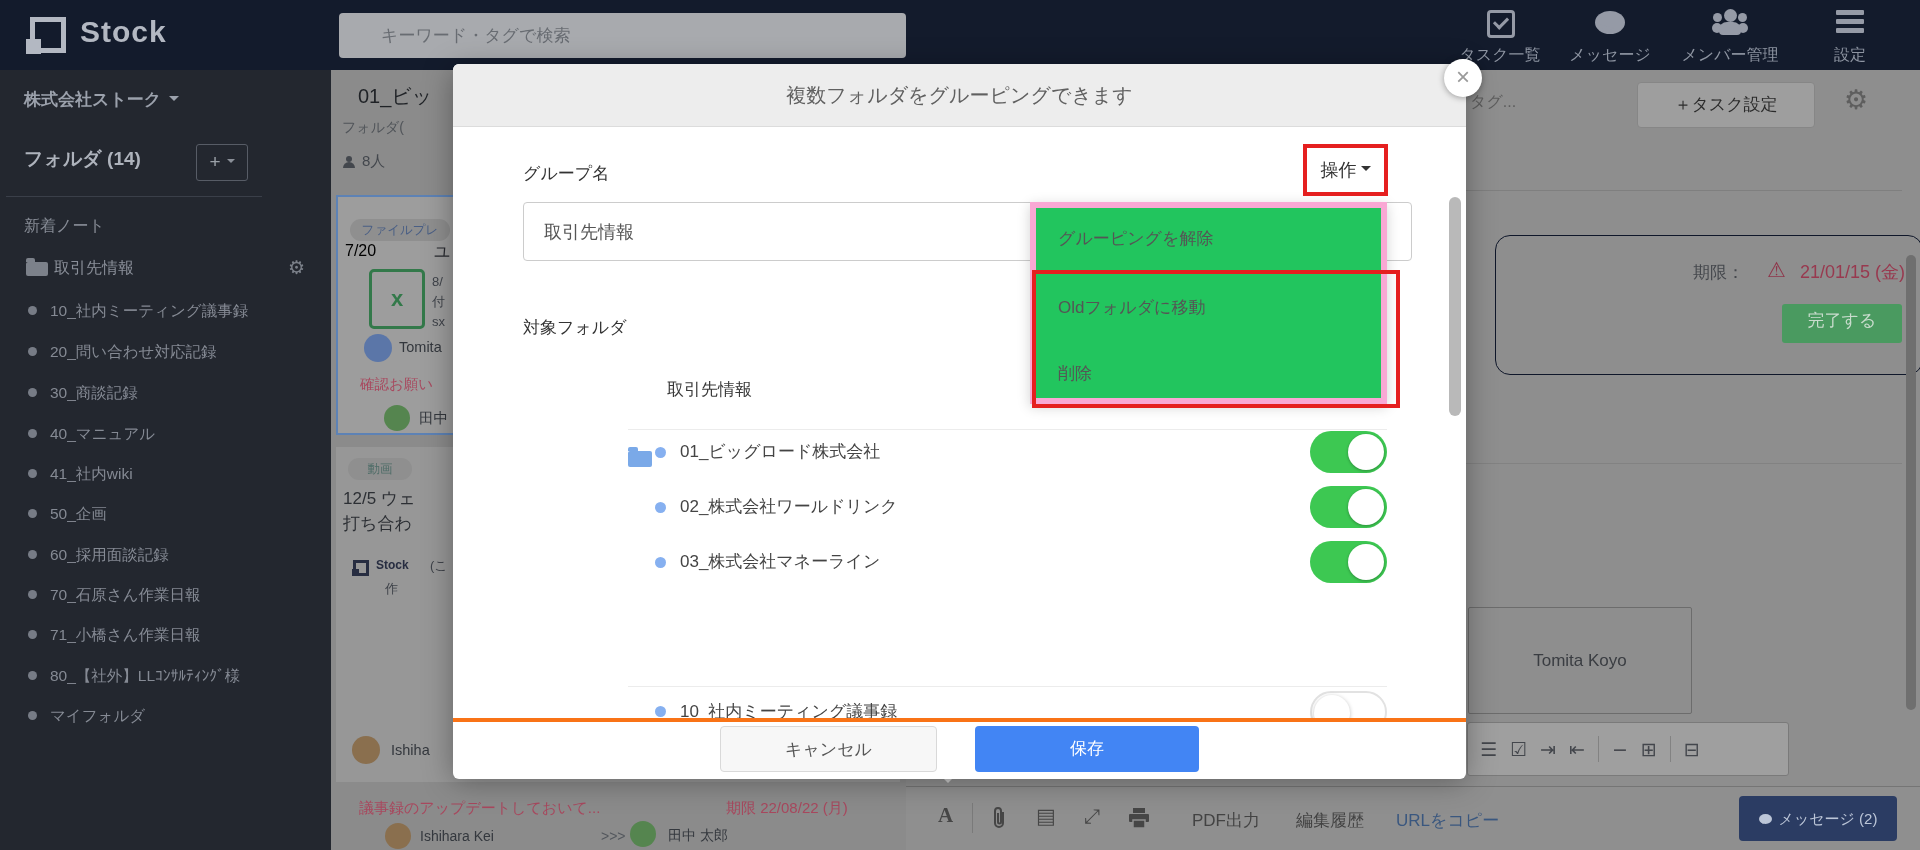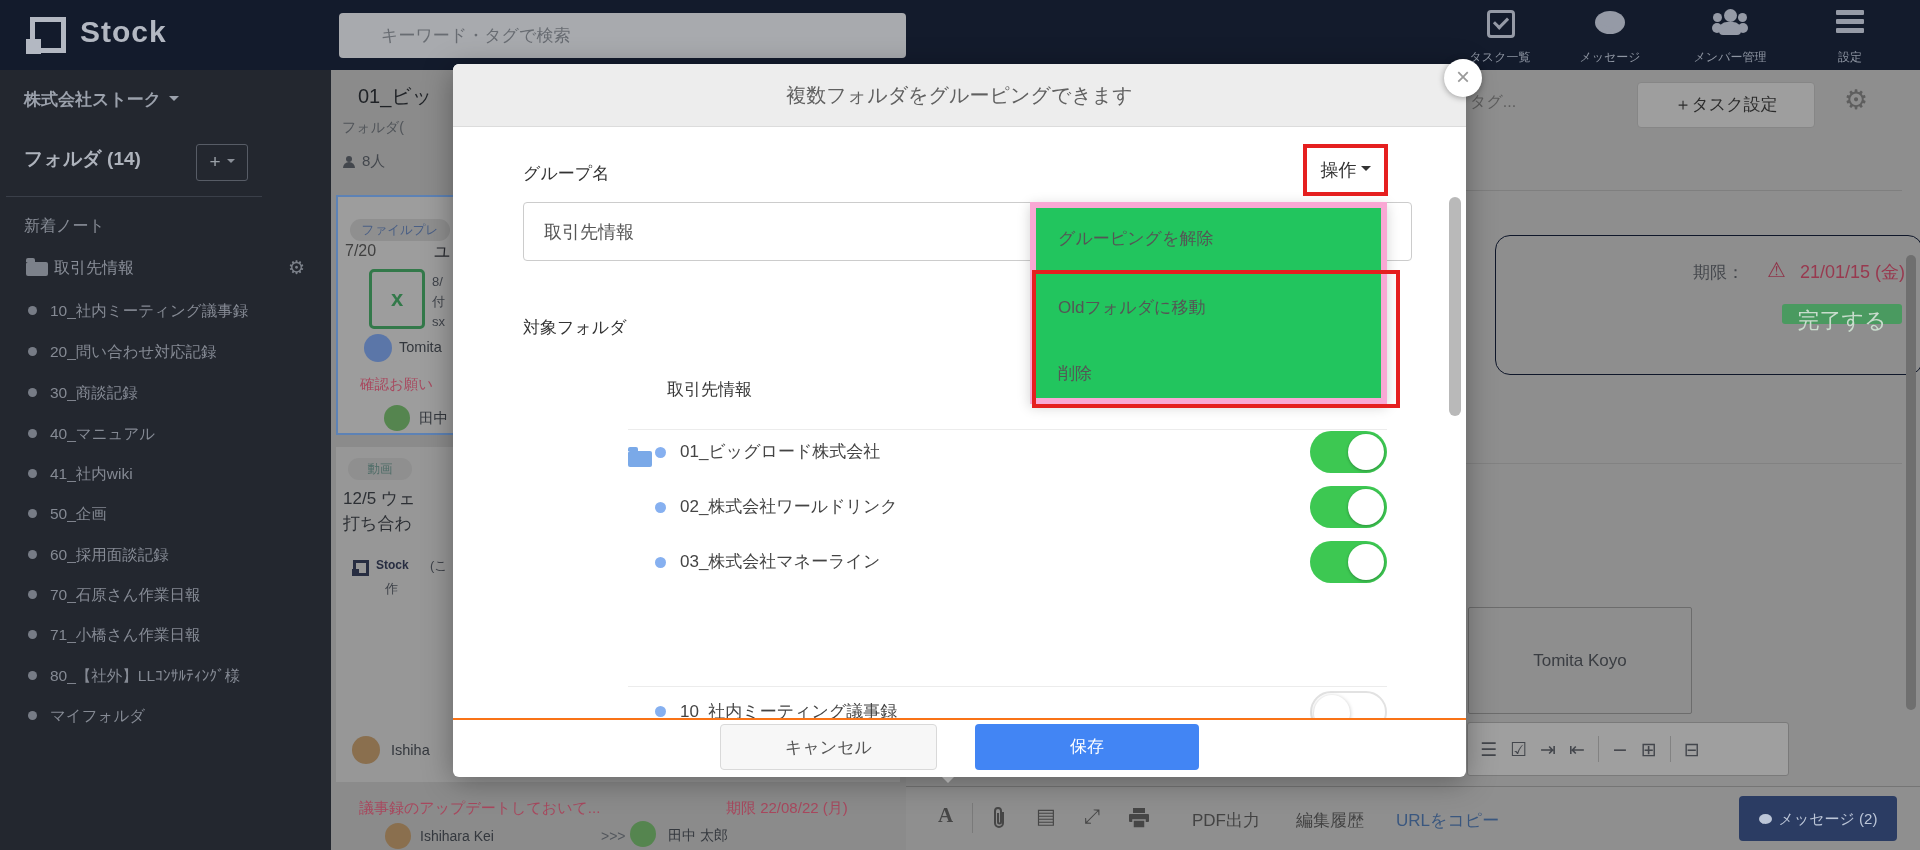--- a/index.html
+++ b/index.html
@@ -10,21 +10,21 @@
   .navbar{left:0;top:0;width:1920px;height:70px;background:#131b2c;z-index:5}
   .logo-outer{left:30px;top:17px;width:26px;height:26px;border:5px solid #b3b8c2}
   .logo-inner{left:-9px;top:17px;width:15px;height:15px;background:#b3b8c2}
   .brand{left:80px;top:15px;font-size:30px;font-weight:bold;color:#b3b8c2;letter-spacing:1px}
   .search{left:339px;top:13px;width:567px;height:45px;background:#a8aaae;border:none;border-radius:4px;
           font-size:17px;color:#565a61;padding:0 0 0 42px;box-sizing:border-box;outline:none}
   .search::placeholder{color:#686c72}
   .mag{left:352px;top:27px;width:10px;height:10px;border:2.5px solid #686c72;border-radius:50%}
   .mag-h{left:365px;top:39px;width:7px;height:2.5px;background:#686c72;transform:rotate(45deg)}
   .navitem{top:6px;width:120px;height:62px;text-align:center;cursor:pointer}
-  .navlabel{position:absolute;bottom:2px;left:0;right:0;font-size:12px;color:#8e95a2}
+  .navlabel{position:absolute;bottom:2px;left:0;right:0;font-size:16px;color:#8e95a2}
   .ic-task{position:absolute;left:47px;top:4px;width:22px;height:22px;border:3px solid #959aa6;border-radius:4px}
   .ic-task i{position:absolute;left:4px;top:4px;width:11px;height:6px;border-left:3px solid #959aa6;border-bottom:3px solid #959aa6;transform:rotate(-45deg)}
   .ic-msg{position:absolute;left:45px;top:5px;width:30px;height:23px;background:#959aa6;border-radius:50%}
   .ic-msg i{position:absolute;left:3px;bottom:-6px;width:0;height:0;border:7px solid transparent;border-top-color:#959aa6;transform:rotate(15deg)}
   .ic-users{position:absolute;left:42px;top:3px;width:36px;height:28px}
   .ic-users b{position:absolute;border-radius:50%;background:#959aa6}
   .u1{left:12px;top:0;width:13px;height:13px}.u2{left:1px;top:4px;width:9px;height:9px}.u3{left:26px;top:4px;width:9px;height:9px}
   .u4{left:7px;top:13px;width:22px;height:13px;border-radius:8px 8px 4px 4px!important}
   .u5{left:0px;top:14px;width:10px;height:10px;border-radius:5px!important}.u6{left:26px;top:14px;width:10px;height:10px;border-radius:5px!important}
   .ic-menu{position:absolute;left:46px;top:4px;width:28px;height:24px}
@@ -63,22 +63,22 @@
   .avatar{position:absolute;border-radius:50%}
   .minilogo{position:absolute;width:10px;height:10px;border:3px solid #272d41}
   .minilogo i{position:absolute;left:-4px;top:6px;width:7px;height:7px;background:#272d41}
   .tasktext{font-size:15px;color:#a8485e;white-space:nowrap}
   
   .mainview{left:906px;top:70px;width:1014px;height:780px;background:#8e8e8e;z-index:1}
   .taskbtn{left:731px;top:12px;width:176px;height:44px;background:#9e9e9e;border:1px solid #868686;border-radius:4px;
            font-size:17px;color:#2b2b2b;text-align:center;line-height:44px;cursor:pointer}
   .hline{height:0;border-top:1px solid #7f7f7f}
   .taskbox{left:589px;top:165px;width:426px;height:138px;border:1px solid #0f172a;border-radius:15px}
-  .donebtn{left:286px;top:68px;width:120px;height:20px;background:#4a9a60;border-radius:3px;
-           font-size:22px;color:#c9dccd;text-align:center;line-height:34px;cursor:pointer}
+  .donebtn{left:286px;top:68px;width:120px;height:39px;background:#4a9a60;border-radius:3px;
+           font-size:17px;color:#c9dccd;text-align:center;line-height:34px;cursor:pointer}
   .tomitabox{left:562px;top:537px;width:222px;height:105px;border:1px solid #6c6c6c;border-radius:2px;
              font-size:17px;color:#3a3d42;text-align:center;line-height:105px}
   .fmtbar{left:561px;top:652px;width:322px;height:54px;background:#9f9f9f;border:1px solid #7a7a7a;border-radius:3px;
           display:flex;align-items:center;padding:0 12px;box-sizing:border-box;gap:13px}
   .fmtbar span{font-size:19px;color:#43464c;cursor:pointer;font-family:"DejaVu Sans",sans-serif}
   .fmt-sep{width:0;height:26px;border-left:1px solid #828282}
   .bottombar{left:0;top:716px;width:1014px;height:64px;background:#8f8f8f;border-top:1px solid #757575}
   .bb-ic{position:absolute;color:#464646;cursor:pointer;font-family:"DejaVu Sans",sans-serif}
   .bb-txt{position:absolute;top:22px;font-size:17px;color:#434343;cursor:pointer;white-space:nowrap}
   .msgbtn{left:833px;top:9px;width:158px;height:45px;background:#2b3c63;border-radius:4px;cursor:pointer;
@@ -109,21 +109,21 @@
   .f-ic:before{content:"";position:absolute;left:0;top:-4px;width:10px;height:4px;background:#7aa9e8;border-radius:2px 2px 0 0}
   .m-div{left:175px;width:759px;height:0;border-top:1px solid #ececec}
   .bdot{width:11px;height:11px;border-radius:50%;background:#86b0f0}
   .frow-txt{font-size:17px;color:#444;white-space:nowrap}
   .toggle{width:77px;height:42px;border-radius:21px;background:#3dc852;cursor:pointer}
   .toggle .knob{position:absolute;top:3px;right:3px;width:36px;height:36px;border-radius:50%;background:#fff;
                 box-shadow:0 1px 3px rgba(0,0,0,.3)}
   .toggle.off{background:#fff;border:2px solid #e2e2e2;box-sizing:border-box}
   .toggle.off .knob{left:2px;right:auto;top:2px;box-shadow:0 1px 4px rgba(0,0,0,.25)}
   .m-scroll{left:996px;top:71px;width:12px;height:219px;background:#b9b9b9;border-radius:6px;cursor:pointer}
-  .m-foot{position:absolute;left:0;top:654px;width:1013px;height:57px;background:#fff;border-top:2px solid #f97316;
+  .m-foot{position:absolute;left:0;top:654px;width:1013px;height:57px;background:#fff;border-top:4px solid #f97316;
           border-radius:0 0 6px 6px}
   .btn{position:absolute;top:4px;height:46px;border-radius:4px;font-size:17px;text-align:center;line-height:46px;cursor:pointer}
   .btn-cancel{left:267px;width:217px;background:#f7f7f7;border:1px solid #d9d9d9;box-sizing:border-box;color:#555}
   .btn-save{left:522px;width:224px;background:#4285f4;color:#fff}
 </style>
 </head>
 <body>
 
 <div class="abs navbar">
   <div class="abs logo-outer">
@@ -224,21 +224,21 @@
 </div>
 
 <div class="abs notecol">
   <div class="abs nl-title">01_ビッ</div>
   <div class="abs nl-sub">フォルダ(</div>
   <div class="abs person"></div>
   <div class="abs nl-members">8人</div>
 
   <div class="abs card1">
     <div class="pill" style="left:12px;top:22px;width:100px;color:#4a5f85">ファイルプレ</div>
-    <div class="abs" style="left:7px;top:45px;font-size:16px;color:#404040">
+    <div class="abs" style="left:7px;top:45px;font-size:16px;color:#000000">
       <span>7/20</span></div>
     <div class="abs" style="left:96px;top:45px;font-size:16px;color:#27292e">ユ</div>
     <div class="abs excel">x</div>
     <div class="abs" style="left:94px;top:75px;font-size:13px;color:#3f434a;line-height:20px">
       <div>8/</div>
         <div>付</div>
         <div>sx</div>
     </div>
     <div class="avatar" style="left:26px;top:137px;width:28px;height:28px;background:#5b76a8"></div>
     <div class="abs" style="left:61px;top:142px;font-size:14.5px;color:#33373d">Tomita</div>

